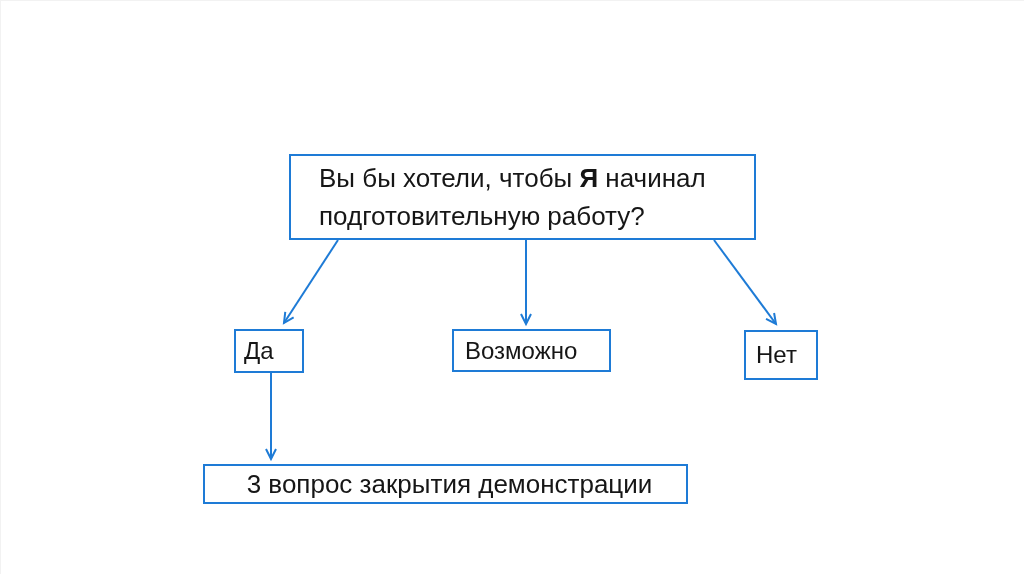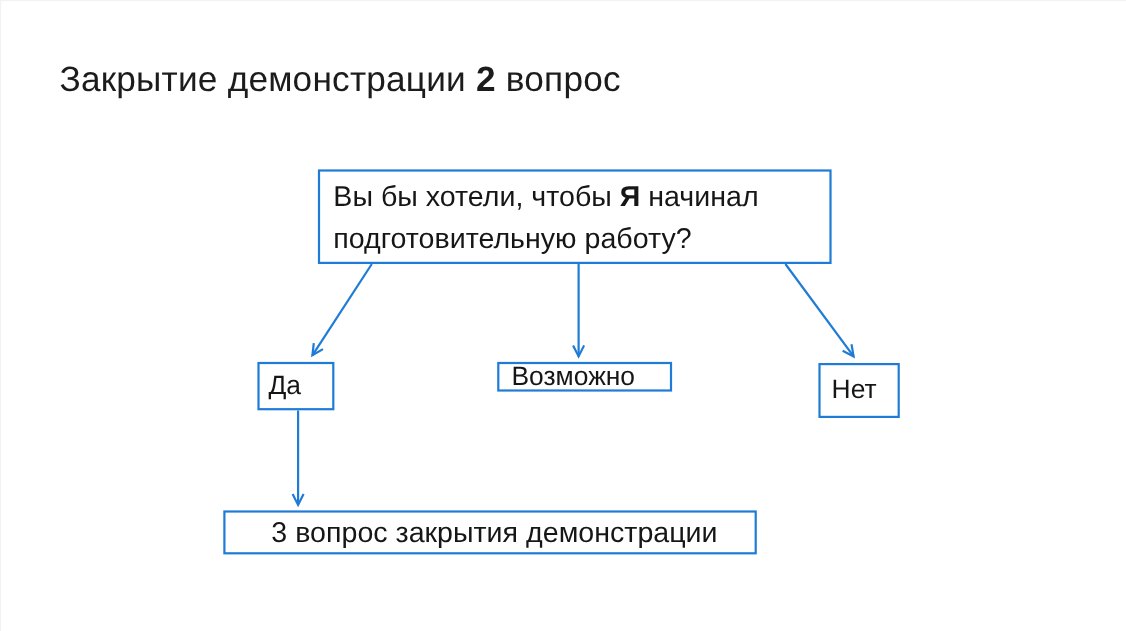--- a/index.html
+++ b/index.html
@@ -27,39 +27,38 @@
     box-sizing:border-box;
     display:flex;align-items:center;
     font-size:24px;color:#161616;
   }
   .q-box{
     left:288px;top:153px;width:467px;height:86px;
     font-size:26px;line-height:38px;
     padding:0 10px 0 12px;
     align-items:center;
   }
-  .q-box .q-text{display:block;}
+  .q-box .q-text{display:block;margin-left:16px;}
   .ans-yes{left:233px;top:328px;width:70px;height:44px;padding-left:8px;}
-  .ans-maybe{left:451px;top:328px;width:159px;height:27px;padding-left:11px;}
+  .ans-maybe{left:451px;top:328px;width:159px;height:43px;padding-left:11px;}
   .ans-no{left:743px;top:329px;width:74px;height:50px;padding-left:10px;}
   .next-box{
     left:202px;top:463px;width:485px;height:40px;
     font-size:26px;padding-left:8px;justify-content:center;
   }
   .connectors{position:absolute;left:0;top:0;width:1024px;height:574px;pointer-events:none;}
   .connectors line{stroke:var(--blue,#1E7BD6);stroke-width:2;}
   .connectors .arrowhead{stroke:var(--blue,#1E7BD6);fill:none;stroke-width:2;}
   .footer{position:absolute;left:0;top:525px;width:1024px;height:49px;}
 </style>
 </head>
 <body>
 
 <div class="slide">
 
-  <div class="title"><span>Закрытие демонстрации </span><b>2</b><span> вопрос</span></div>
 
   <svg class="connectors" viewBox="0 0 1024 574" xmlns="http://www.w3.org/2000/svg">
     <defs>
       <marker id="arrow" markerUnits="userSpaceOnUse" markerWidth="16" markerHeight="14" refX="11" refY="6" orient="auto">
         <path class="arrowhead" d="M1,1 L11,6 L1,11"></path>
       </marker>
     </defs>
     <line x1="337" y1="239" x2="283" y2="322" marker-end="url(#arrow)"></line>
     <line x1="525" y1="239" x2="525" y2="323" marker-end="url(#arrow)"></line>
     <line x1="713" y1="239" x2="775" y2="323" marker-end="url(#arrow)"></line>

